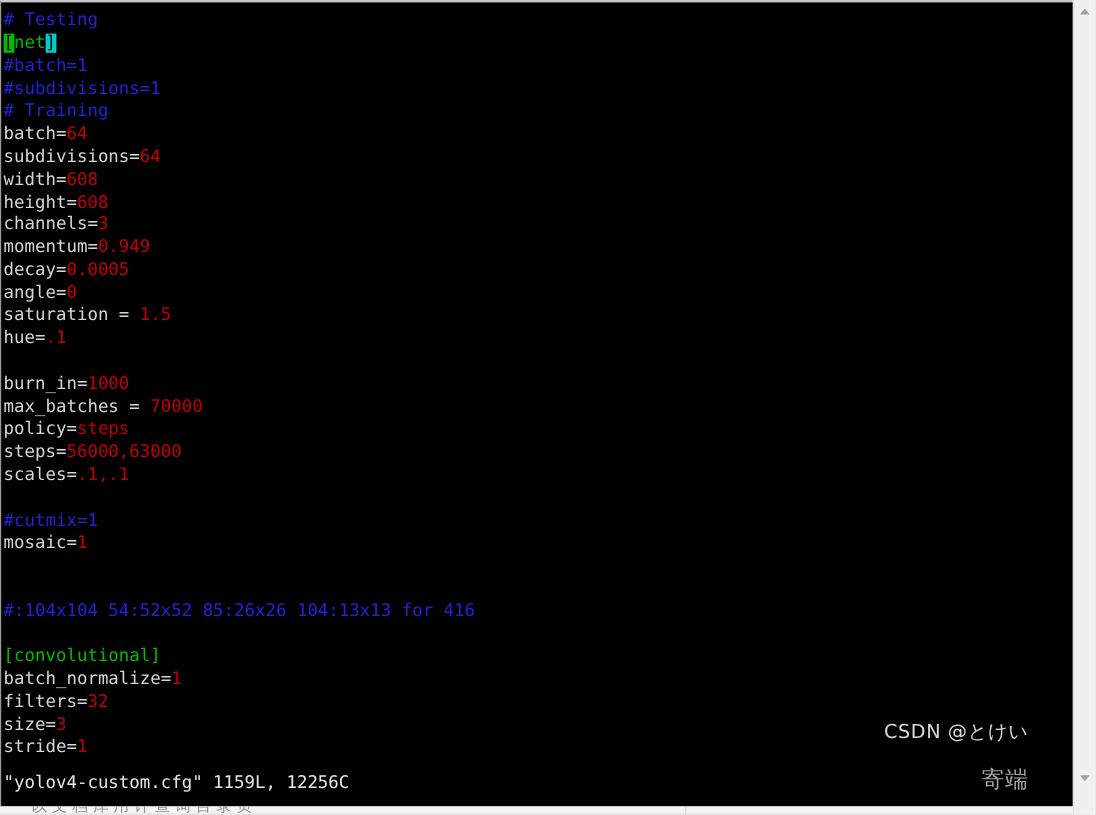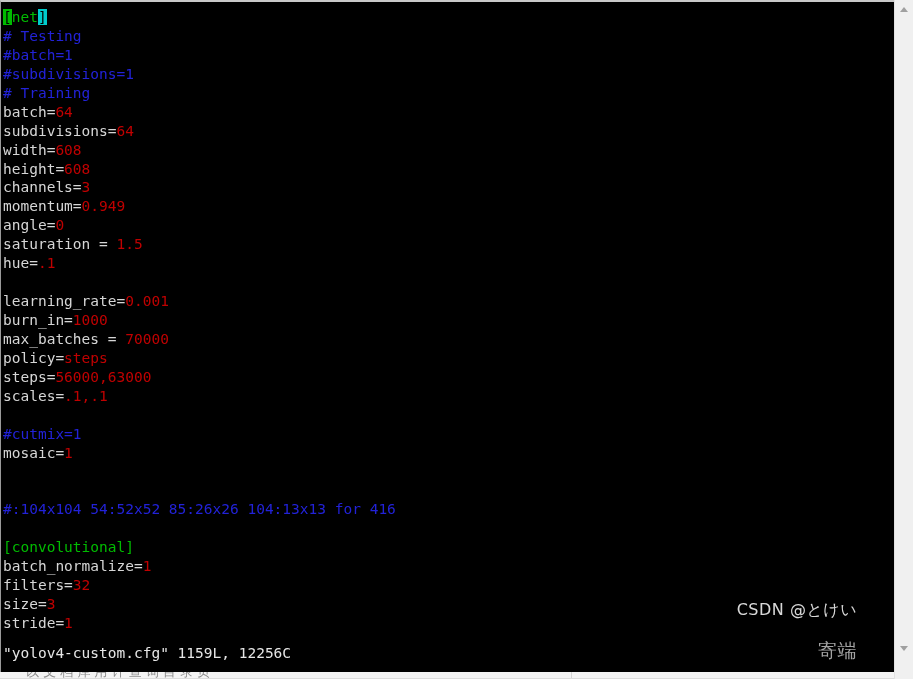--- a/index.html
+++ b/index.html
@@ -191,36 +191,36 @@
   }
 </style>
 </head>
 <body>
 
 <div id="app">
 
   <div id="terminal">
     <div id="term-inner">
 
-    <div class="line"><span class="tok cur-green">[</span><span class="tok c-section">net</span><span class="tok cur-cyan">]</span></div>
-        <div class="line"><span class="tok c-comment"># Testing</span></div>
+    <div class="line"><span class="tok c-comment"># Testing</span></div>
+        <div class="line"><span class="tok cur-green">[</span><span class="tok c-section">net</span><span class="tok cur-cyan">]</span></div>
         <div class="line"><span class="tok c-comment">#batch=1</span></div>
         <div class="line"><span class="tok c-comment">#subdivisions=1</span></div>
         <div class="line"><span class="tok c-comment"># Training</span></div>
         <div class="line"><span class="tok c-key">batch=</span><span class="tok c-num">64</span></div>
         <div class="line"><span class="tok c-key">subdivisions=</span><span class="tok c-num">64</span></div>
         <div class="line"><span class="tok c-key">width=</span><span class="tok c-num">608</span></div>
         <div class="line"><span class="tok c-key">height=</span><span class="tok c-num">608</span></div>
         <div class="line"><span class="tok c-key">channels=</span><span class="tok c-num">3</span></div>
         <div class="line"><span class="tok c-key">momentum=</span><span class="tok c-num">0.949</span></div>
+        <div class="line"><span class="tok c-key">decay=</span><span class="tok c-num">0.0005</span></div>
         <div class="line"><span class="tok c-key">angle=</span><span class="tok c-num">0</span></div>
         <div class="line"><span class="tok c-key">saturation = </span><span class="tok c-num">1.5</span></div>
         <div class="line"><span class="tok c-key">hue=</span><span class="tok c-num">.1</span></div>
         <div class="line"><span class="tok c-blank"> </span></div>
-        <div class="line"><span class="tok c-key">learning_rate=</span><span class="tok c-num">0.001</span></div>
         <div class="line"><span class="tok c-key">burn_in=</span><span class="tok c-num">1000</span></div>
         <div class="line"><span class="tok c-key">max_batches = </span><span class="tok c-num">70000</span></div>
         <div class="line"><span class="tok c-key">policy=</span><span class="tok c-num">steps</span></div>
         <div class="line"><span class="tok c-key">steps=</span><span class="tok c-num">56000,63000</span></div>
         <div class="line"><span class="tok c-key">scales=</span><span class="tok c-num">.1,.1</span></div>
         <div class="line"><span class="tok c-blank"> </span></div>
         <div class="line"><span class="tok c-comment">#cutmix=1</span></div>
         <div class="line"><span class="tok c-key">mosaic=</span><span class="tok c-num">1</span></div>
         <div class="line"><span class="tok c-blank"> </span></div>
         <div class="line"><span class="tok c-blank"> </span></div>

